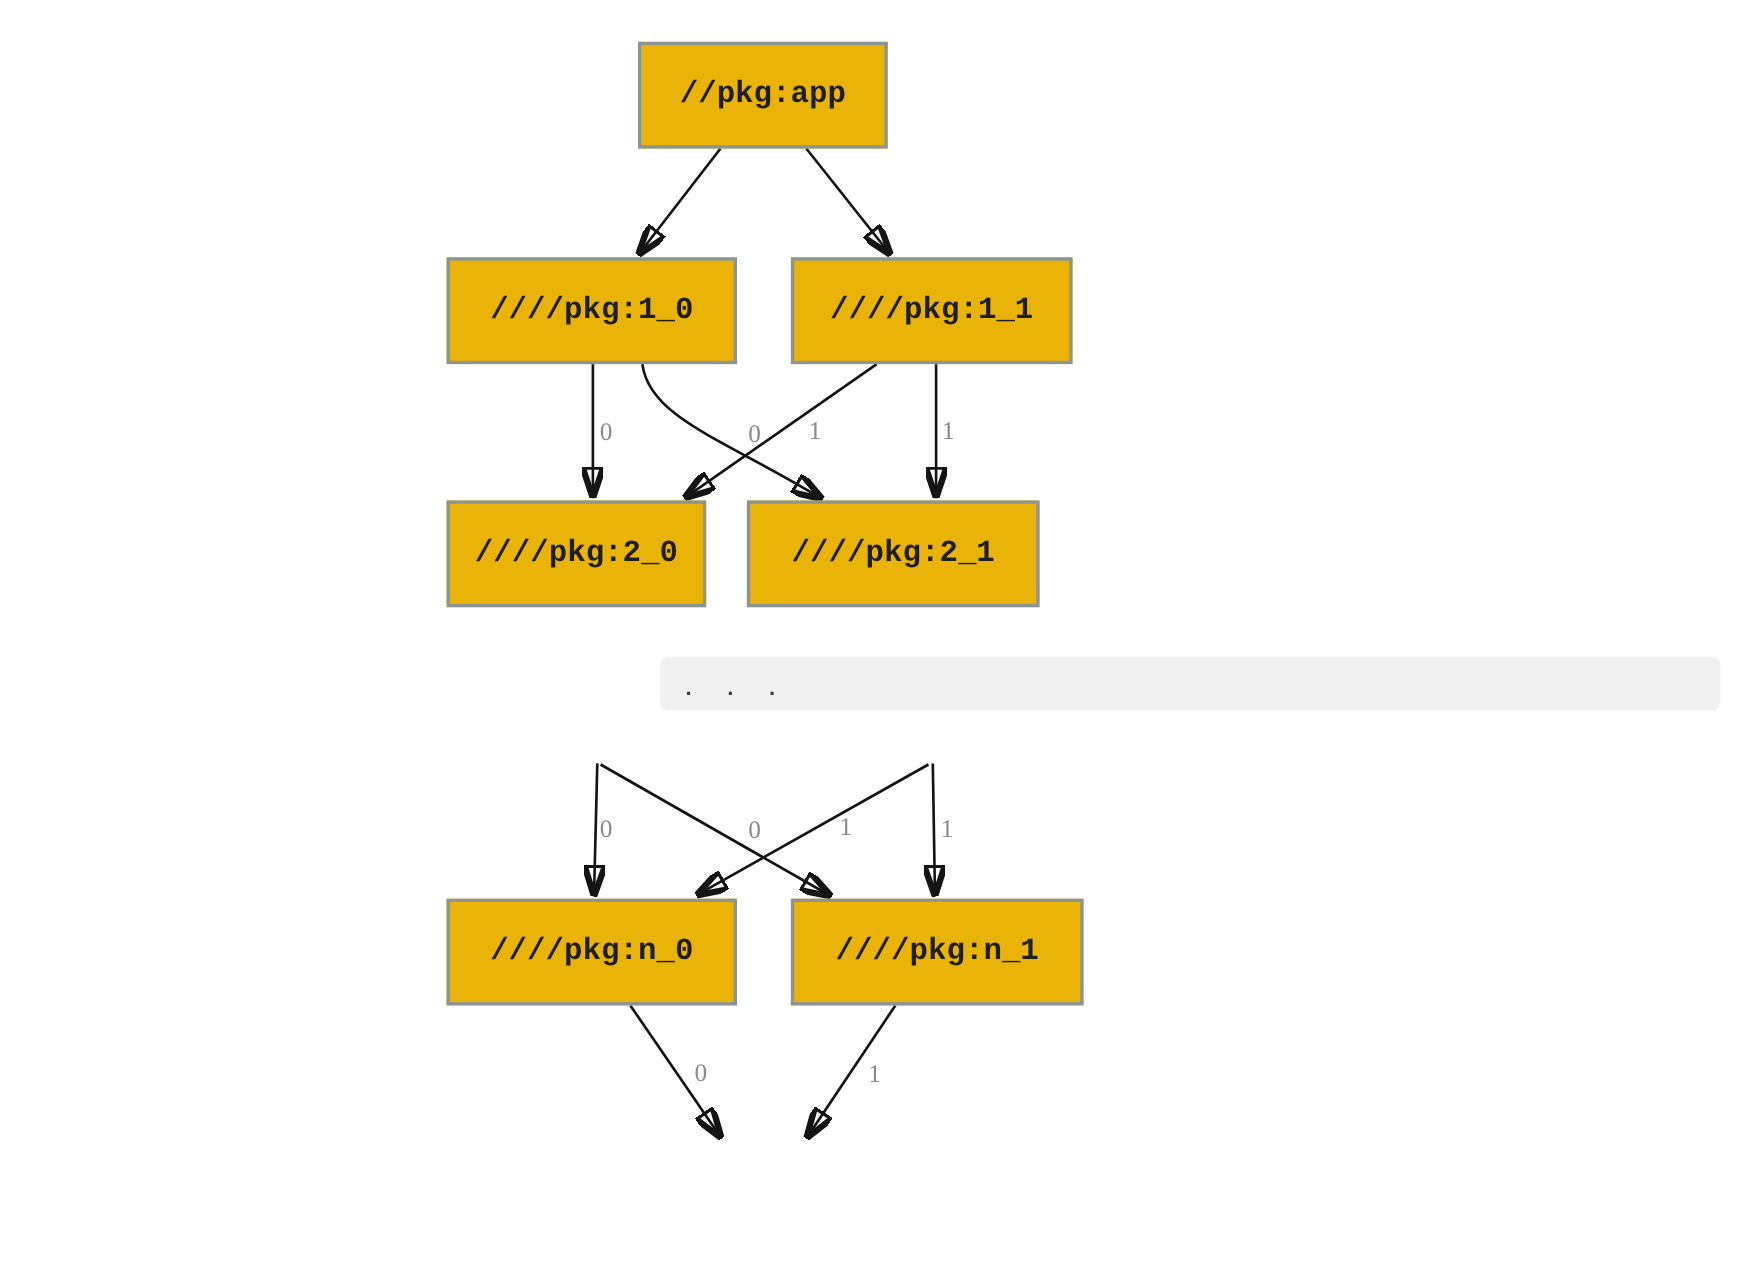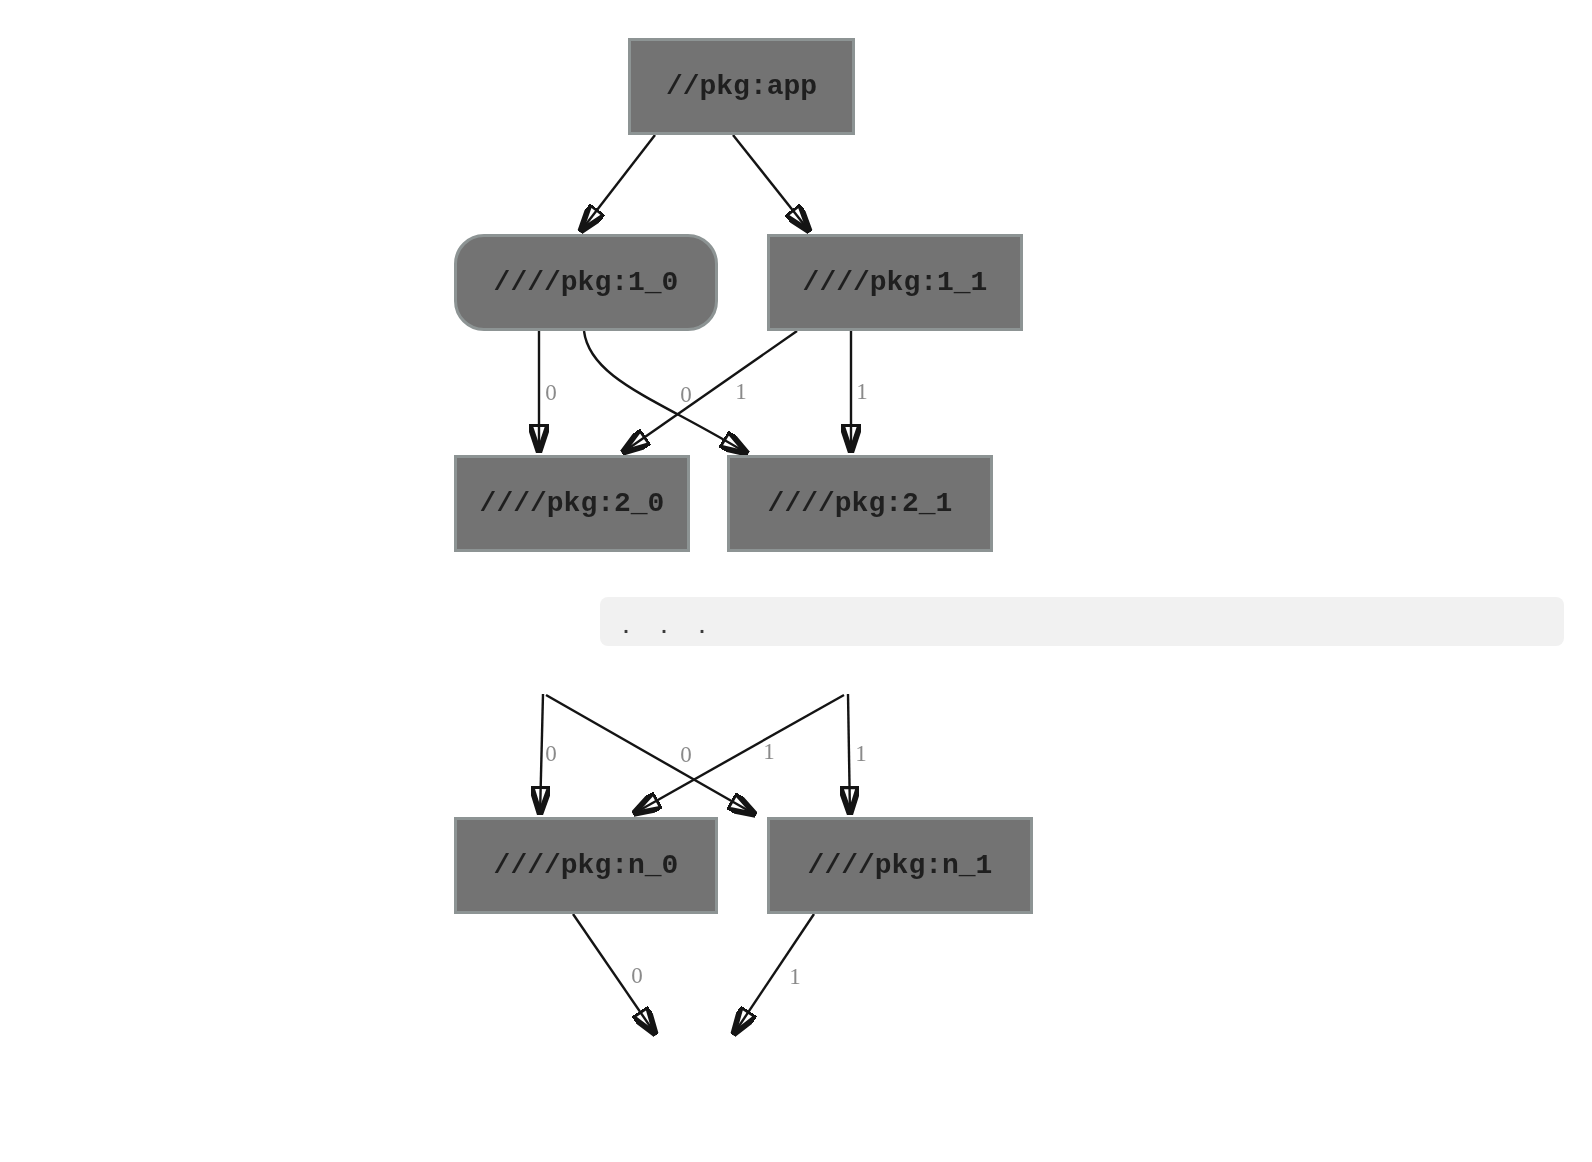--- a/index.html
+++ b/index.html
@@ -24,35 +24,34 @@
   }
   .edge-label {
     font-family: "Liberation Serif", "DejaVu Serif", serif;
     font-size: 23px;
     fill: #8a8a8a;
     text-anchor: middle;
   }
   .node {
     position: absolute;
     box-sizing: border-box;
-    background: #737373;
+    background: #eab308;
     border: 3px solid #8d9494;
     display: flex;
     align-items: center;
     justify-content: center;
     font-size: 28px;
     font-weight: bold;
     color: #1f1f1f;
     z-index: 2;
     white-space: pre;
-    margin-left: 48px;
   }
   
   .node-app  { left: 580px; top:   38px; width: 227px; height: 97px; }
-  .node-1_0  { left: 406px; top:  234px; width: 264px; height: 97px; border-radius: 30px; }
+  .node-1_0  { left: 406px; top:  234px; width: 264px; height: 97px; }
   .node-1_1  { left: 719px; top:  234px; width: 256px; height: 97px; text-align: center; }
   .node-2_0  { left: 406px; top:  455px; width: 236px; height: 97px; }
   .node-2_1  { left: 679px; top:  455px; width: 266px; height: 97px; }
   .node-n_0  { left: 406px; top:  817px; width: 264px; height: 97px; }
   .node-n_1  { left: 719px; top:  817px; width: 266px; height: 97px; text-align: right; }
   .node-dep  { left: 580px; top: 1037px; width: 227px; height: 97px; }
   .ellipsis-bar {
     position: absolute;
     left: 600px; top: 597px;
     width: 964px; height: 49px;

